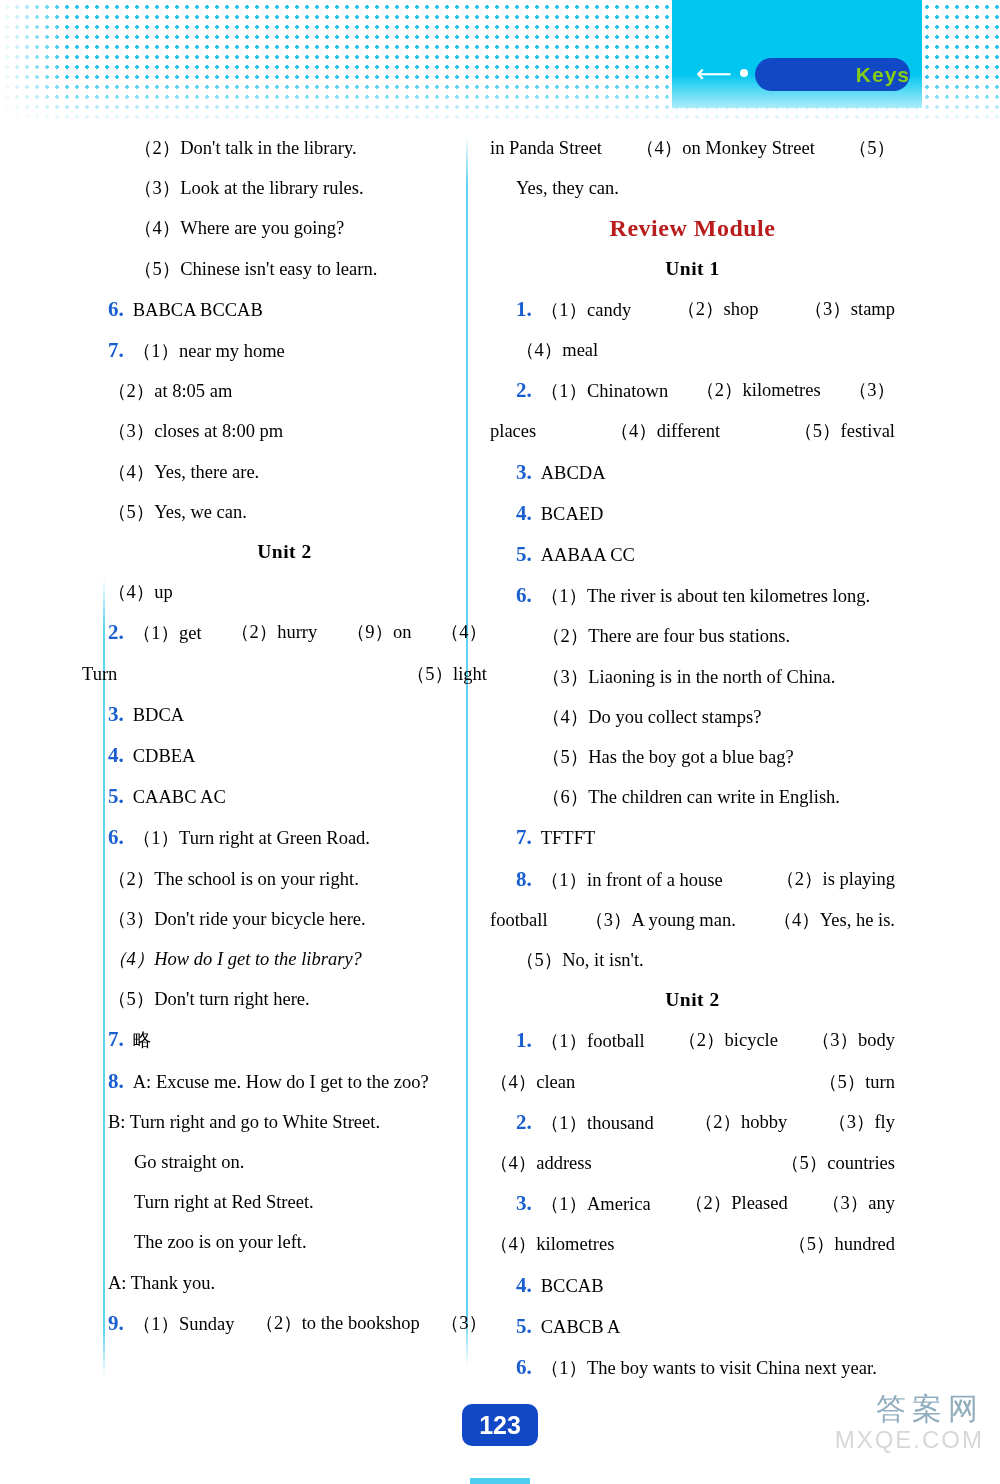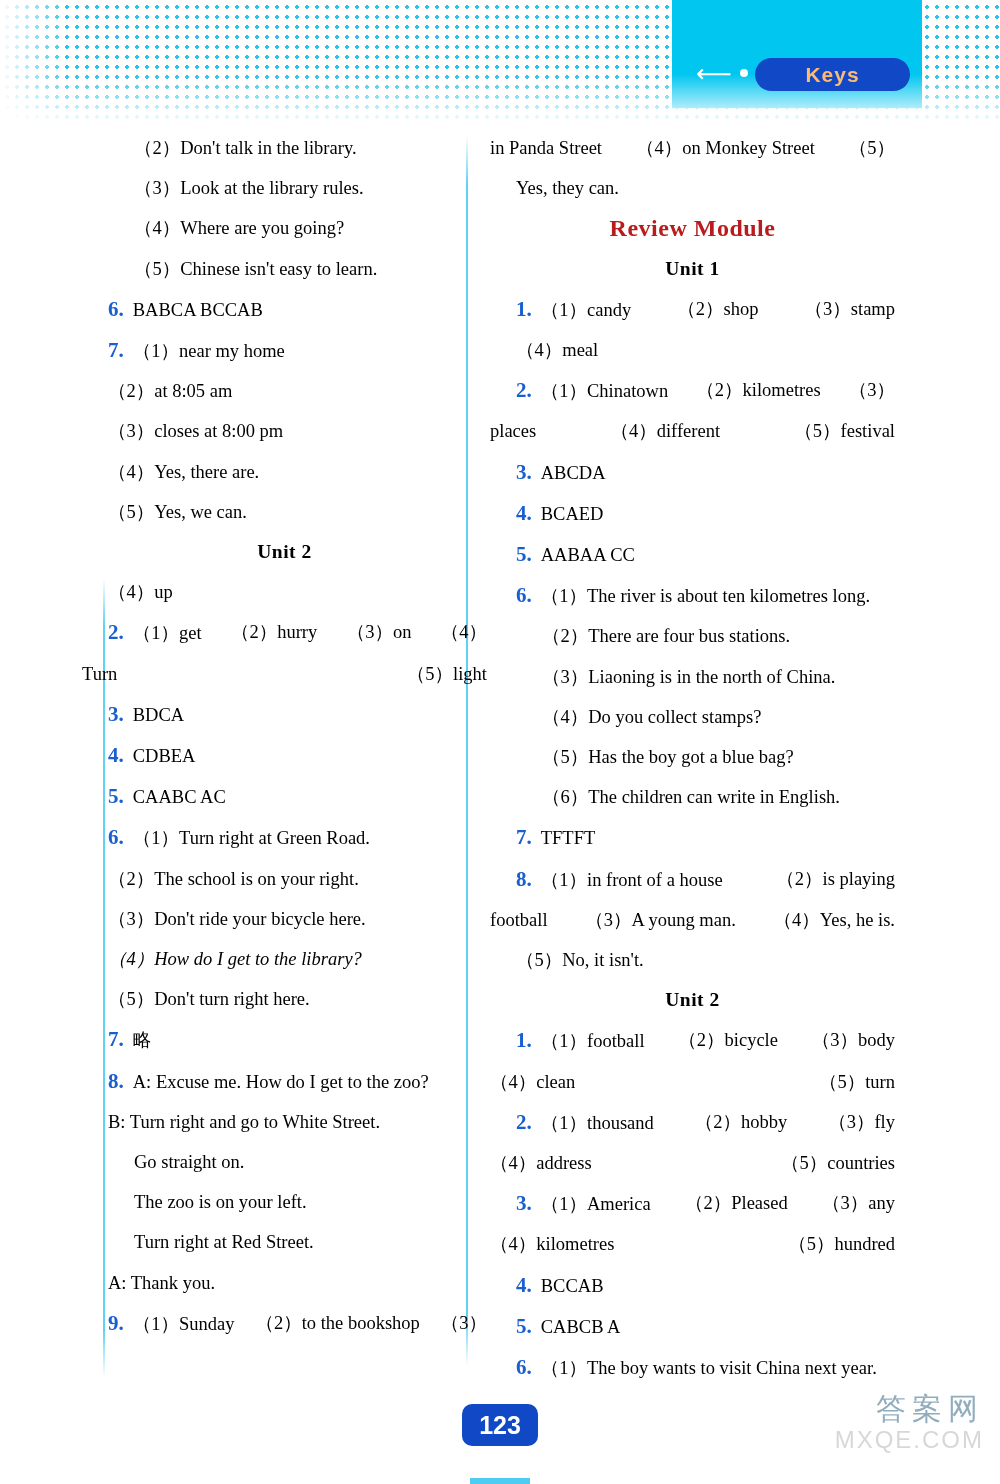--- a/index.html
+++ b/index.html
@@ -51,26 +51,26 @@
     left: 672px; top: 78px;
     width: 250px; height: 34px;
     background: linear-gradient(to bottom, rgba(0,198,240,1) 0%, rgba(0,198,240,0) 100%);
   }
   .keys-pill {
     position: absolute;
     left: 755px; top: 58px;
     width: 155px; height: 33px;
     background: #1148c6;
     border-radius: 17px;
-    color: #fdba74;
+    color: #84cc16;
     font-family: "Liberation Sans", sans-serif;
     font-weight: bold;
     font-size: 21px;
     letter-spacing: 1px;
-    text-align: center;
+    text-align: right;
     line-height: 33px;
   }
   .back-arrow {
     position: absolute;
     left: 696px; top: 60px;
     width: 50px; height: 28px;
     color: #ffffff;
     font-size: 25px;
     line-height: 28px;
   }
@@ -208,41 +208,41 @@
       <div class="line" style="padding-left: 26px;"><span class="num">7.</span><span class="sp-s"></span><span>（1）near my home</span></div>
       <div class="line" style="padding-left: 26px;">（2）at 8:05 am</div>
       <div class="line" style="padding-left: 26px;">（3）closes at 8:00 pm</div>
       <div class="line" style="padding-left: 26px;">（4）Yes, there are.</div>
       <div class="line" style="padding-left: 26px;">（5）Yes, we can.</div>
       <div class="unit-head">Unit 2</div>
       <div class="line" style="padding-left: 26px;">（4）up</div>
       <div class="just" style="padding-left: 26px;">
         <span><span class="num">2.</span><span class="sp-s"></span><span>（1）get</span></span>
         <span>（2）hurry</span>
-        <span>（3）on</span>
+        <span>（9）on</span>
         <span>（4）</span>
       </div>
       <div class="just" style="padding-left: 0px;">
         <span>Turn</span>
         <span>（5）light</span>
       </div>
       <div class="line" style="padding-left: 26px;"><span class="num">3.</span><span class="sp-s"></span><span>BDCA</span></div>
       <div class="line" style="padding-left: 26px;"><span class="num">4.</span><span class="sp-s"></span><span>CDBEA</span></div>
       <div class="line" style="padding-left: 26px;"><span class="num">5.</span><span class="sp-s"></span><span>CAABC   AC</span></div>
       <div class="line" style="padding-left: 26px;"><span class="num">6.</span><span class="sp-s"></span><span>（1）Turn right at Green Road.</span></div>
       <div class="line" style="padding-left: 26px;">（2）The school is on your right.</div>
       <div class="line" style="padding-left: 26px;">（3）Don't ride your bicycle here.</div>
       <div class="line" style="padding-left: 26px; font-style: italic;">（4）How do I get to the library?</div>
       <div class="line" style="padding-left: 26px;">（5）Don't turn right here.</div>
       <div class="line" style="padding-left: 26px;"><span class="num">7.</span><span class="sp-s"></span><span>略</span></div>
       <div class="line" style="padding-left: 26px;"><span class="num">8.</span><span class="sp-s"></span><span>A: Excuse me. How do I get to the zoo?</span></div>
       <div class="line" style="padding-left: 26px;">B: Turn right and go to White Street.</div>
       <div class="line" style="padding-left: 52px;">Go straight on.</div>
+      <div class="line" style="padding-left: 52px;">Turn right at Red Street.</div>
       <div class="line" style="padding-left: 52px;">The zoo is on your left.</div>
-      <div class="line" style="padding-left: 52px;">Turn right at Red Street.</div>
       <div class="line" style="padding-left: 26px;">A: Thank you.</div>
       <div class="just" style="padding-left: 26px;">
         <span><span class="num">9.</span><span class="sp-s"></span><span>（1）Sunday</span></span>
         <span>（2）to the bookshop</span>
         <span>（3）</span>
       </div>
     </div>
   <div class="column col-right" id="col-right">
       <div class="just" style="padding-left: 0px;">
         <span>in Panda Street</span>

